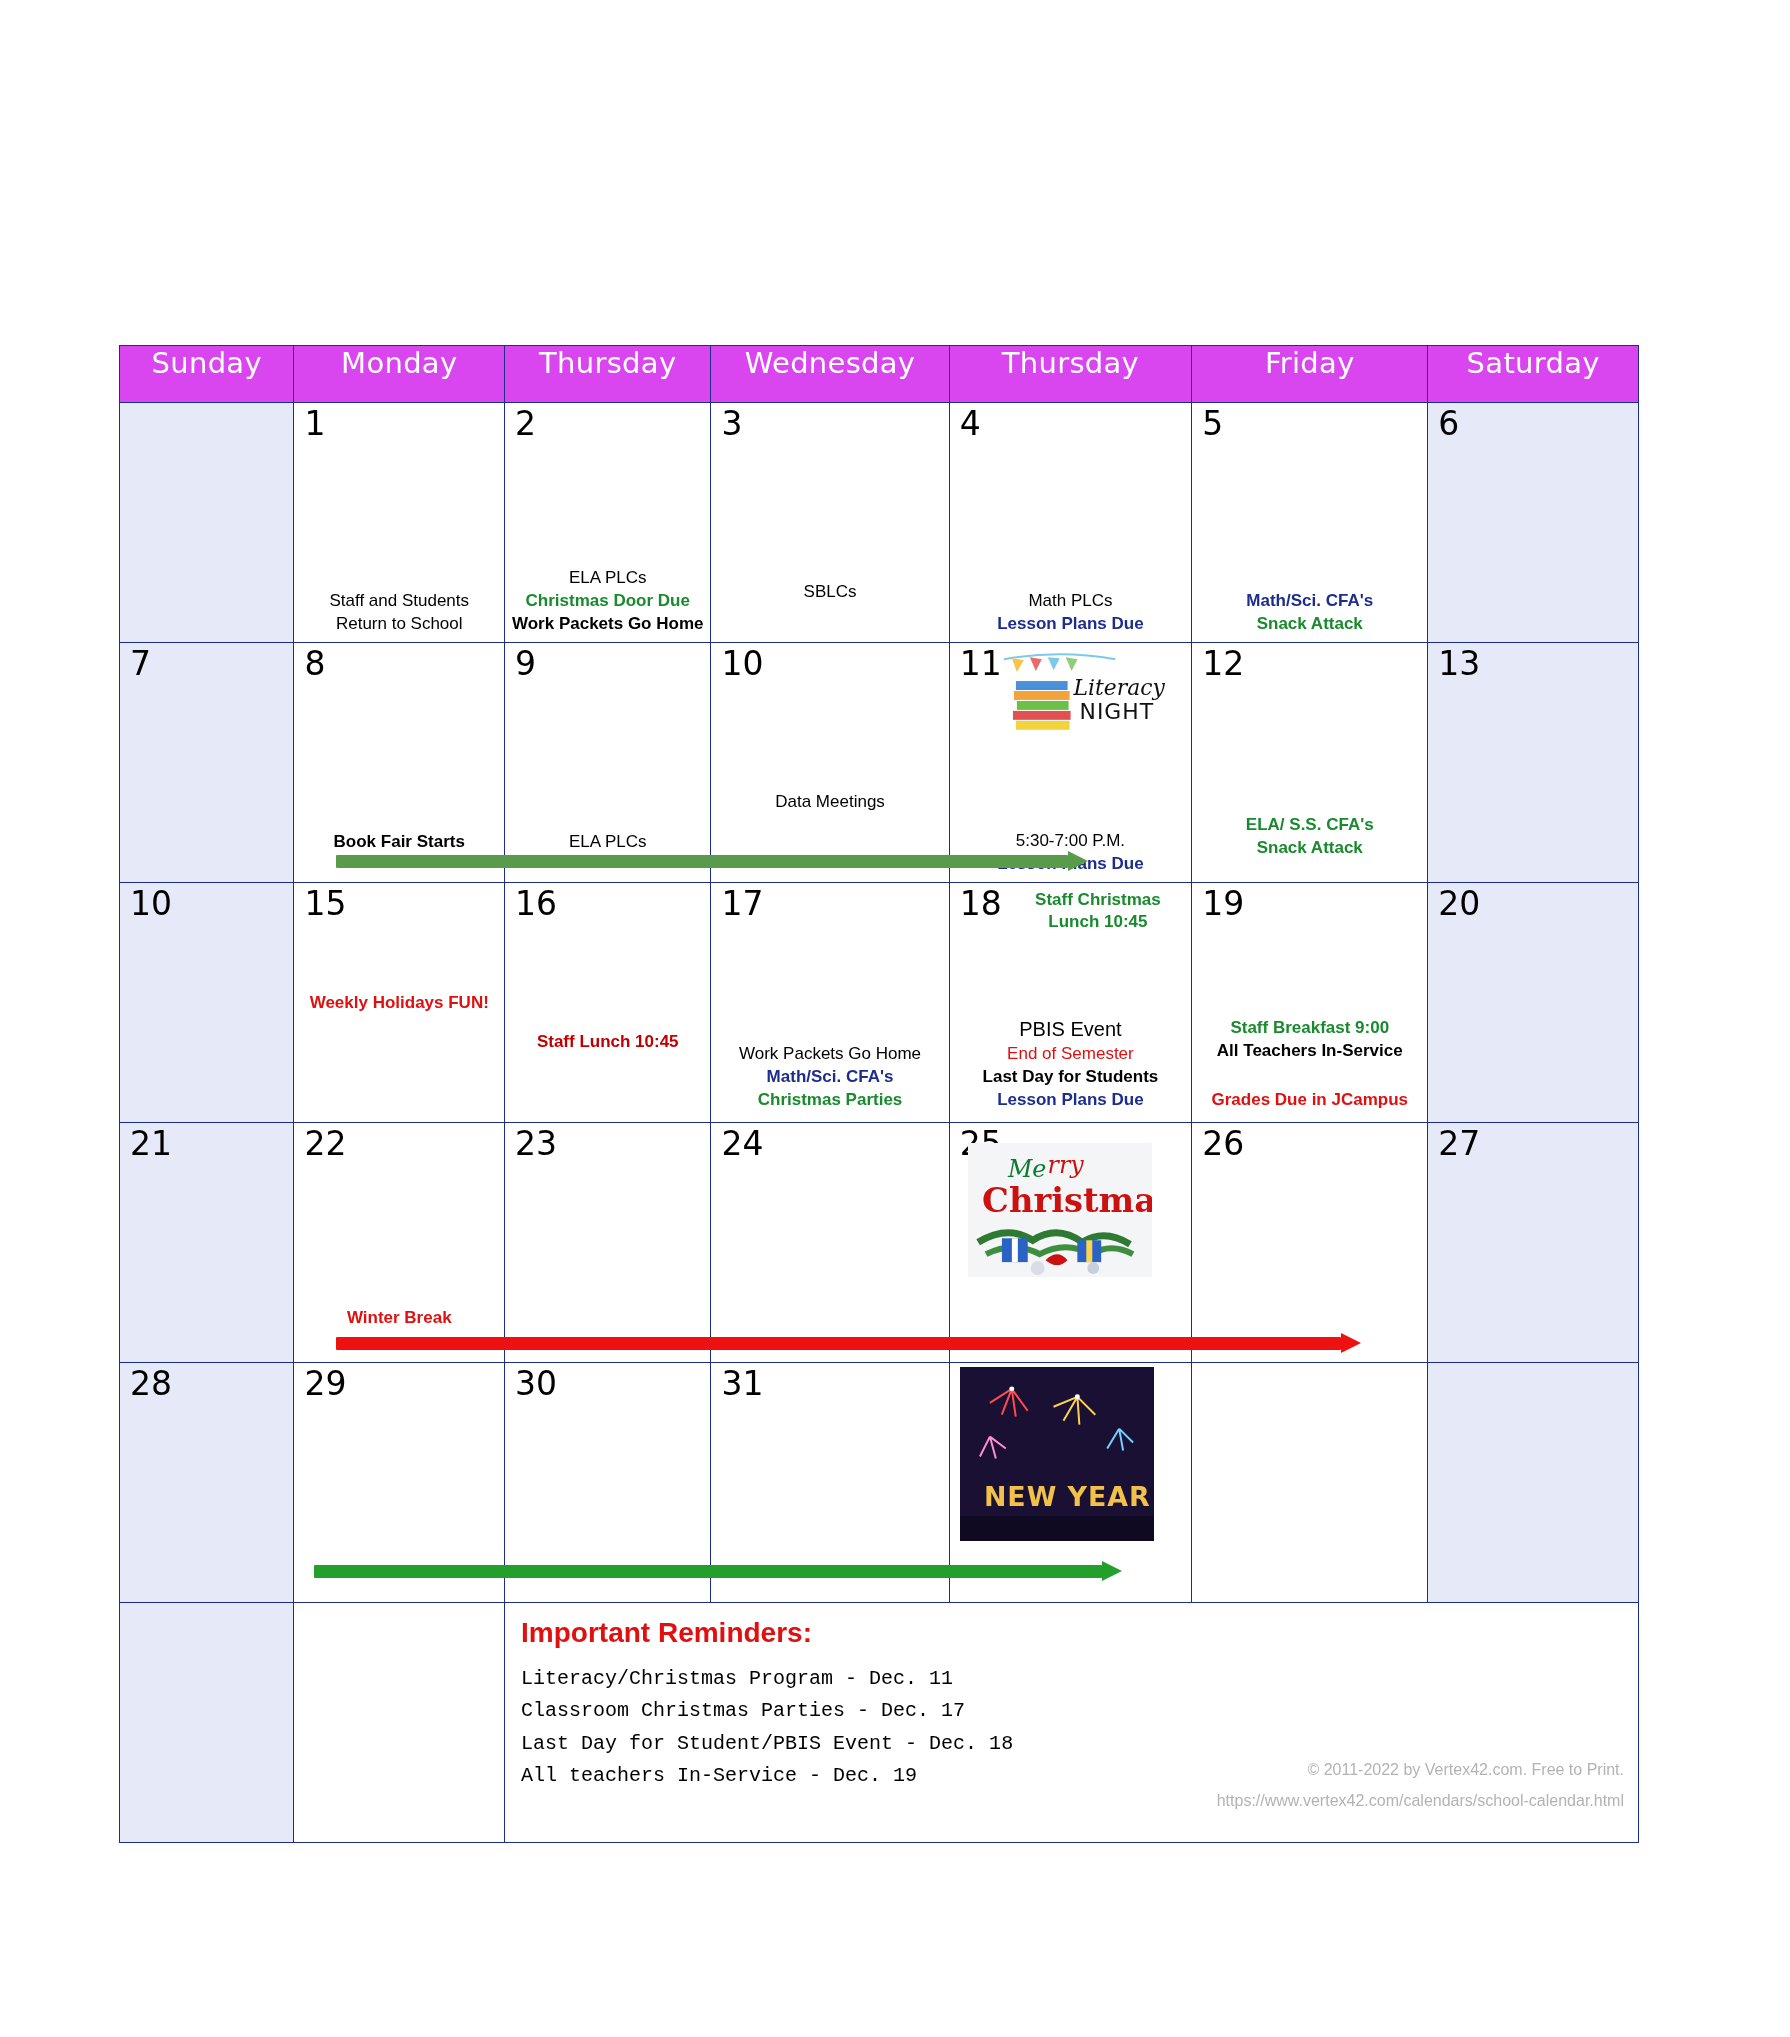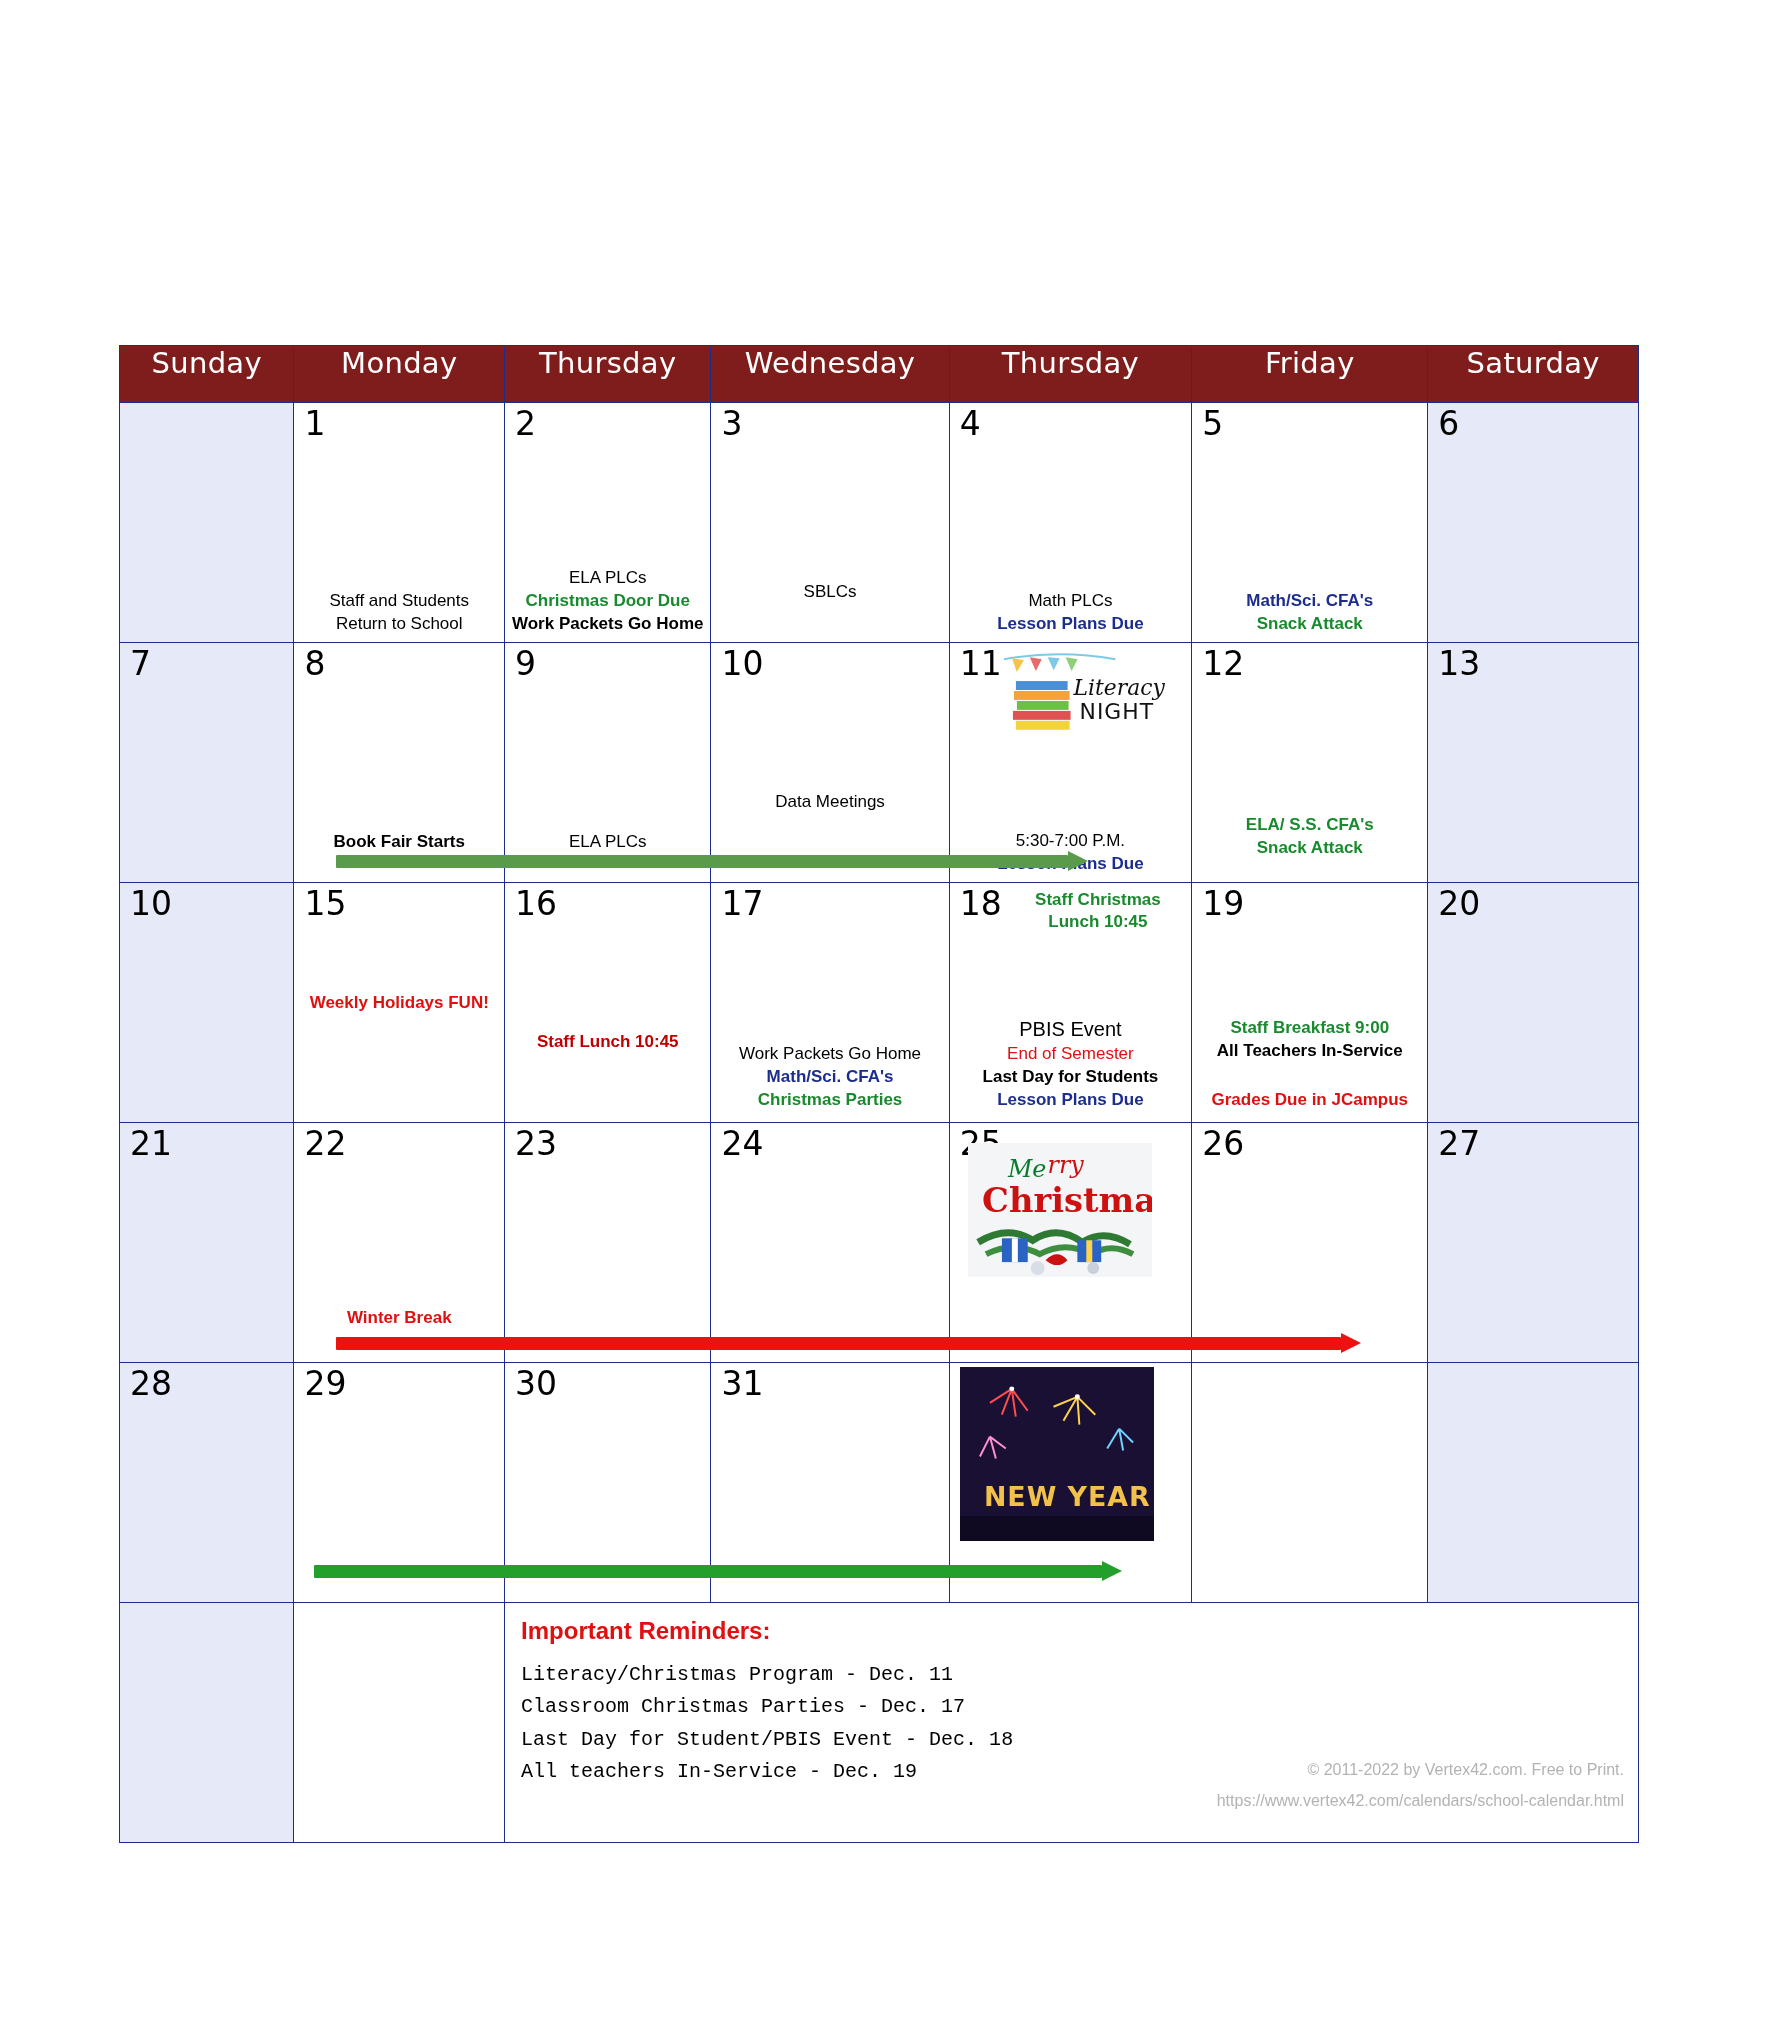--- a/index.html
+++ b/index.html
@@ -56,21 +56,21 @@
     width: 1520px;
     border-collapse: collapse;
     table-layout: fixed;
   }
   .calendar th, .calendar td {
     border: 1px solid #1c2d8e;
     padding: 0;
     vertical-align: top;
   }
   .calendar th {
-    background: #7f1d1d;
+    background: #d946ef;
     color: #ffffff;
     font-family: "DejaVu Sans", sans-serif;
     font-size: 29px;
     font-weight: normal;
     height: 56px;
     text-align: center;
     letter-spacing: 0.3px;
   }
   .calendar td {
     background: #ffffff;
@@ -180,21 +180,21 @@
   .rem-cell {
     height: 239px;
   }
   .rem-wrap {
     position: absolute;
     left: 16px;
     top: 14px;
     right: 8px;
   }
   .rem-title {
-    font-size: 24px;
+    font-size: 28px;
     font-weight: bold;
     color: #e01010;
     margin-bottom: 14px;
   }
   .rem-item {
     font-size: 20px;
     color: #000000;
     line-height: 1.62;
     white-space: nowrap;
     font-family: Liberation Mono, monospace;

